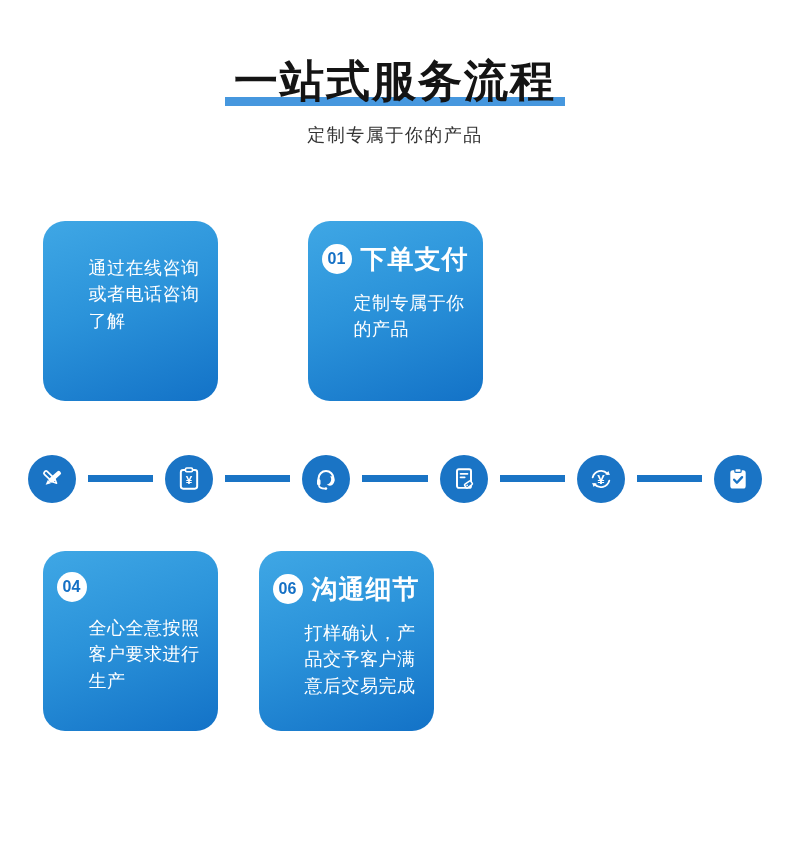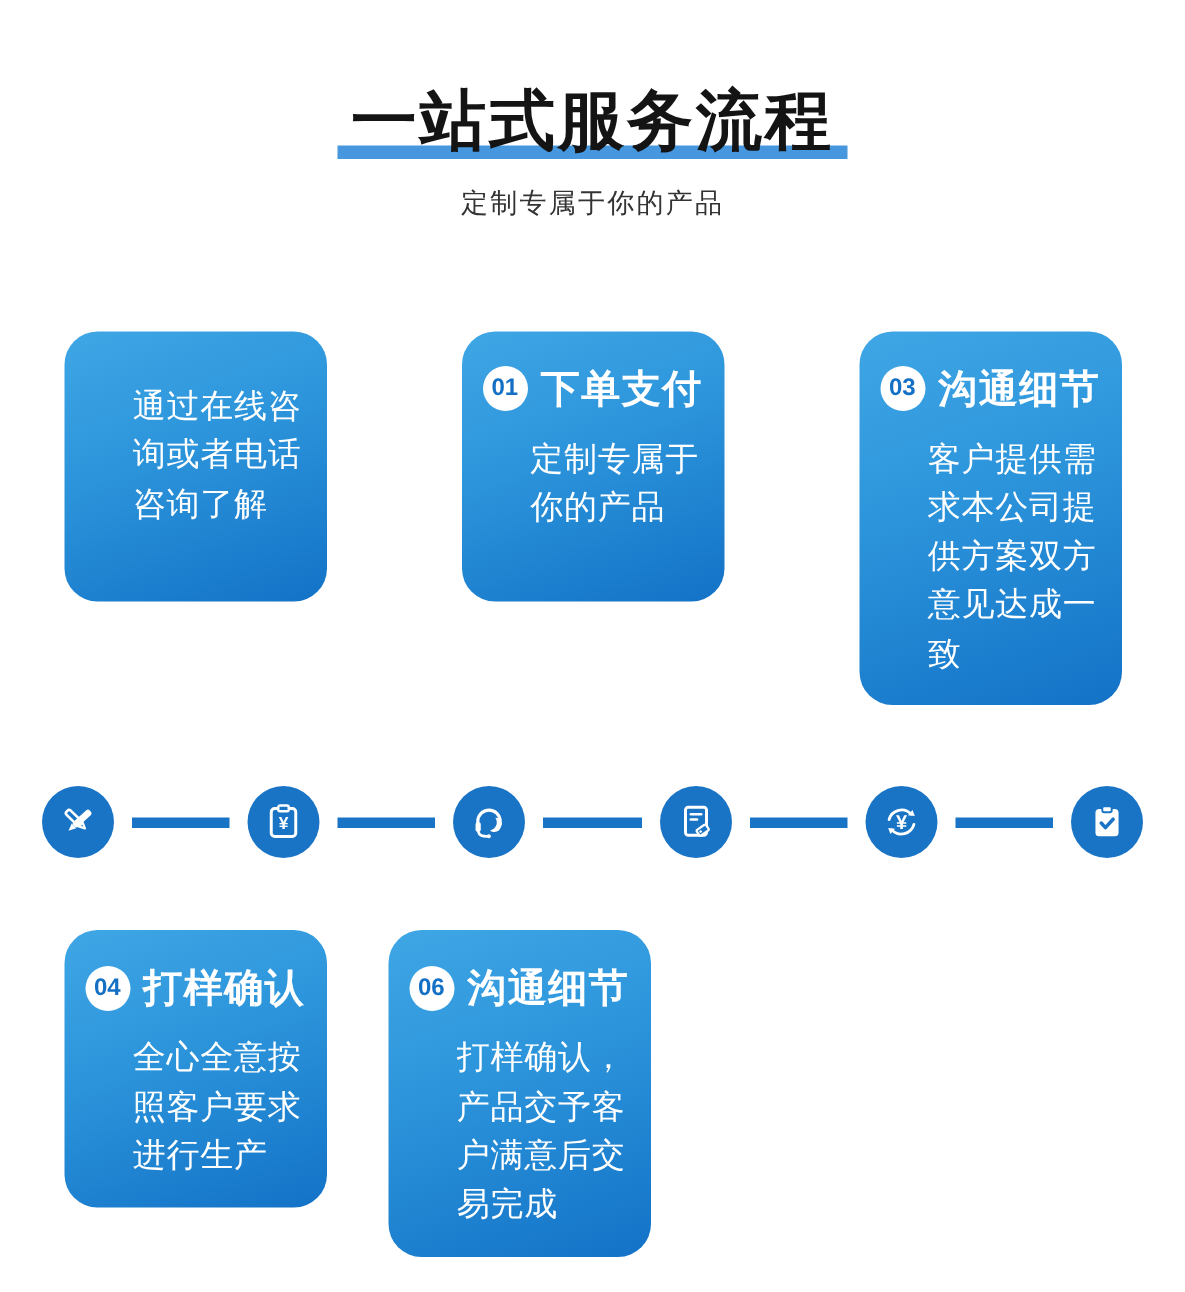--- a/index.html
+++ b/index.html
@@ -66,21 +66,21 @@
   .card-title {
     margin-left: 9px;
     font-size: 26px;
     font-weight: 700;
     letter-spacing: 1px;
     white-space: nowrap;
   }
   .card-desc {
     margin: 13px 0 0 32px;
     width: 115px;
-    font-size: 22px;
+    font-size: 18px;
     line-height: 1.48;
     letter-spacing: 0.5px;
     word-break: break-all;
   }
   .flow {
     width: 734px;
     margin: 54px auto 0;
     display: flex;
     align-items: center;
   }
@@ -113,27 +113,20 @@
 <div class="cards row1">
   <div class="card">
     <div class="card-desc">通过在线咨询或者电话咨询了解</div>
   </div>
   <div class="card">
     <div class="card-head">
       <div class="badge">01</div>
       <div class="card-title">下单支付</div>
     </div>
     <div class="card-desc">定制专属于你的产品</div>
-  </div>
-  <div class="card">
-    <div class="card-head">
-      <div class="badge">03</div>
-      <div class="card-title">沟通细节</div>
-    </div>
-    <div class="card-desc">客户提供需求本公司提供方案双方意见达成一致</div>
   </div>
 </div>
 
 <div class="flow">
   <div class="node">
     <svg viewBox="0 0 24 24">
       <g transform="rotate(48 12 12)">
         <rect x="10.2" y="2.6" width="3.8" height="12.6" rx="1.4" fill="#fff"></rect>
         <path d="M10.2 15.2 h3.8 l-1.9 4.2 z" fill="#fff"></path>
       </g>
@@ -189,21 +182,20 @@
       <rect x="9.3" y="3" width="5.4" height="3.4" rx="1.1" fill="#fff" stroke="#1a74c5" stroke-width="1.1"></rect>
       <path d="M8.7 12.6 l2.4 2.6 4.4 -4.8" fill="none" stroke="#1a74c5" stroke-width="2" stroke-linecap="round" stroke-linejoin="round"></path>
     </svg>
   </div>
 </div>
 
 <div class="cards row2">
   <div class="card">
     <div class="card-head">
       <div class="badge">04</div>
-      <div class="card-title">打样确认</div>
     </div>
     <div class="card-desc">全心全意按照客户要求进行生产</div>
   </div>
   <div class="card">
     <div class="card-head">
       <div class="badge">06</div>
       <div class="card-title">沟通细节</div>
     </div>
     <div class="card-desc">打样确认，产品交予客户满意后交易完成</div>
   </div>

